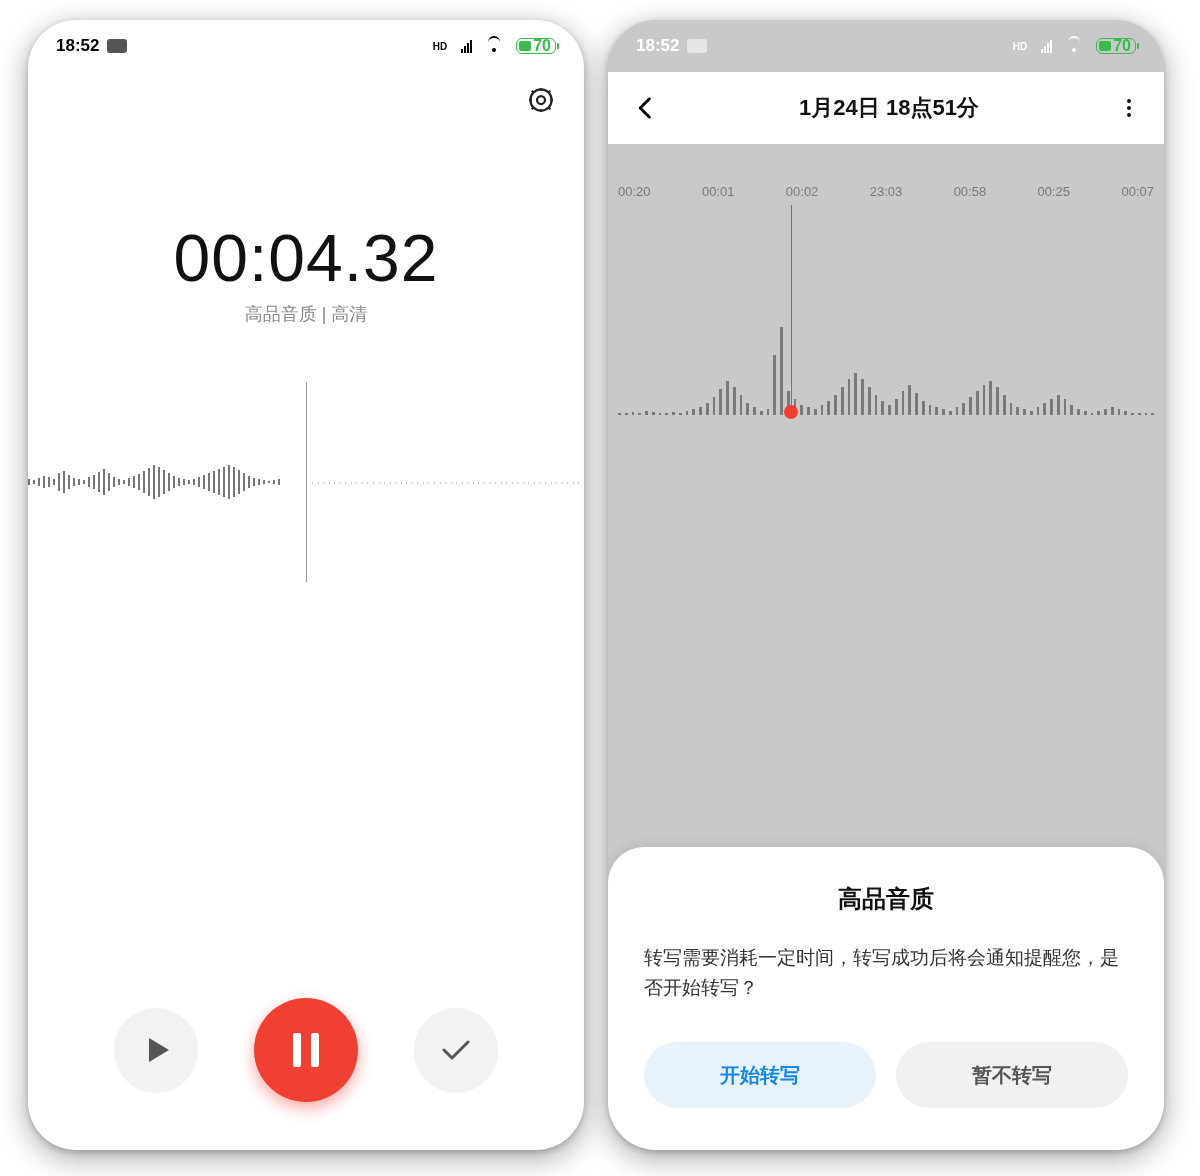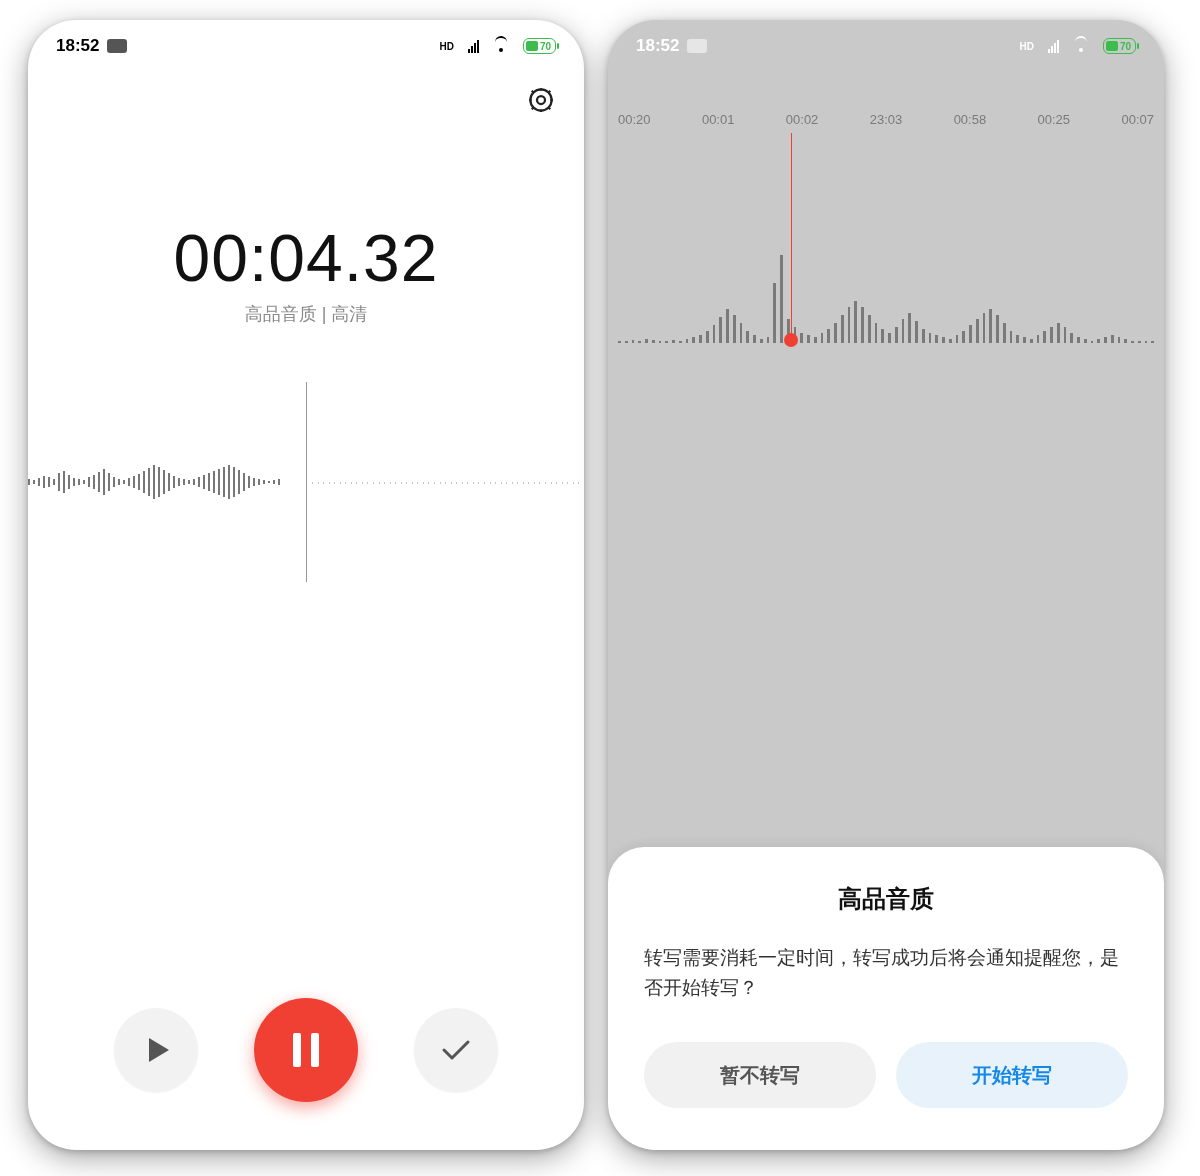--- a/index.html
+++ b/index.html
@@ -56,21 +56,21 @@
     width:4px; height:4px; background: currentColor; border-radius:50%;
   }
   .wifi::after {
     content:""; position:absolute; bottom:2px; left:50%; transform:translateX(-50%);
     width:12px; height:12px; border:2px solid currentColor; border-bottom:none; border-left:none; border-right:none;
     border-radius: 12px 12px 0 0;
   }
   .batt {
     display:inline-flex; align-items:center;
     border: 1.5px solid #3bbd4e; border-radius: 6px;
-    padding: 1px 4px 1px 2px; font-size: 10px; font-weight:700; color:#3bbd4e;
+    padding: 1px 4px 1px 2px; font-size: 16px; font-weight:700; color:#3bbd4e;
     position:relative; height:16px;
   }
   .batt::before{
     content:""; width:12px; height:10px; background:#3bbd4e; border-radius:2px; margin-right:2px;
   }
   .batt::after{
     content:""; position:absolute; right:-4px; top:4px; width:2px; height:6px; background:#3bbd4e; border-radius:1px;
   }
 
   
@@ -346,20 +346,33 @@
           <i></i>
           <i></i>
         </span>
       <span class="wifi"></span>
       <span class="batt">
           <span>70</span>
         </span>
     </div>
   </div>
 
+  <div class="titlebar">
+    <span class="back">
+      <svg viewBox="0 0 24 24" fill="none" stroke="#000" stroke-width="2.4" stroke-linecap="round" stroke-linejoin="round">
+        <path d="M15 4 L7 12 L15 20"></path>
+      </svg>
+    </span>
+    <span class="title">1月24日 18点51分</span>
+    <span class="more">
+      <i></i>
+      <i></i>
+      <i></i>
+    </span>
+  </div>
 
   <div class="timeline" id="timeline">
       <span>00:20</span>
       <span>00:01</span>
       <span>00:02</span>
       <span>23:03</span>
       <span>00:58</span>
       <span>00:25</span>
       <span>00:07</span>
     </div>
@@ -448,17 +461,17 @@
         <div class="wbar2" style="height: 2px;"></div>
       </div>
     <div class="playhead"></div>
     <div class="playdot"></div>
   </div>
 
   <div class="sheet">
     <h2>高品音质</h2>
     <p>转写需要消耗一定时间，转写成功后将会通知提醒您，是否开始转写？</p>
     <div class="sheet-actions">
+      <div class="sbtn primary">开始转写</div>
       <div class="sbtn secondary">暂不转写</div>
-      <div class="sbtn primary">开始转写</div>
     </div>
   </div>
 </div>
 
 </body></html>

